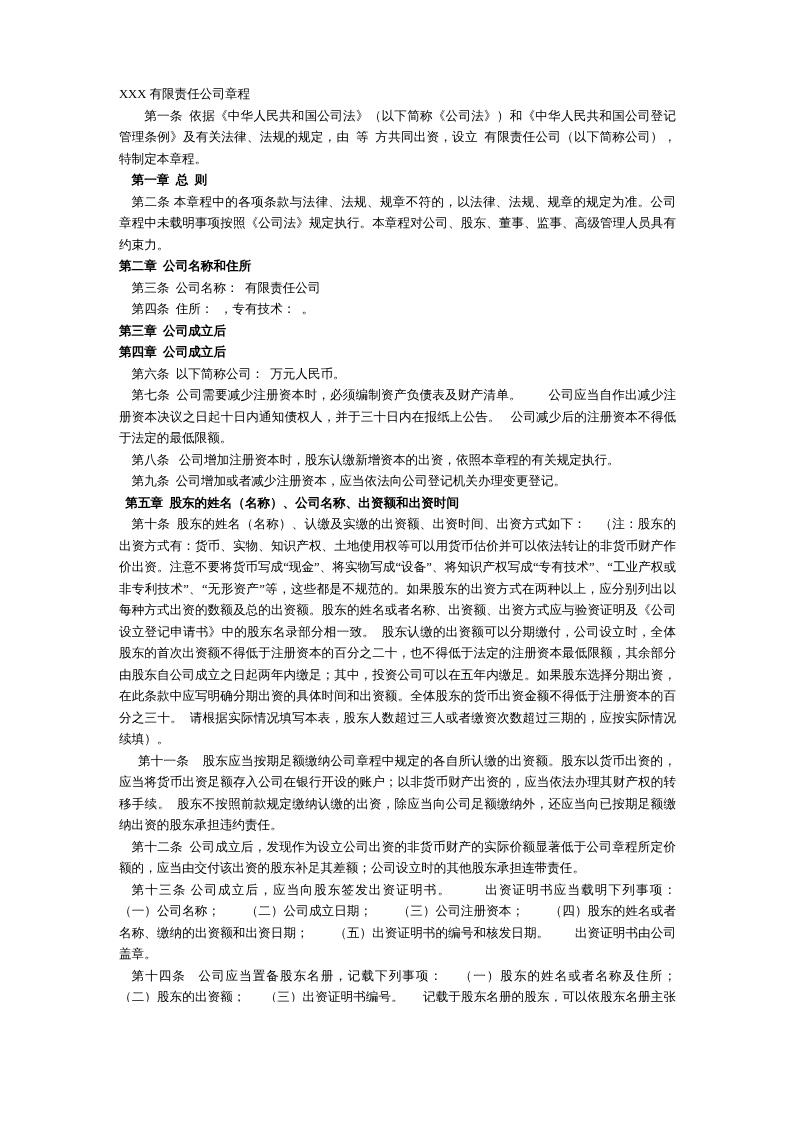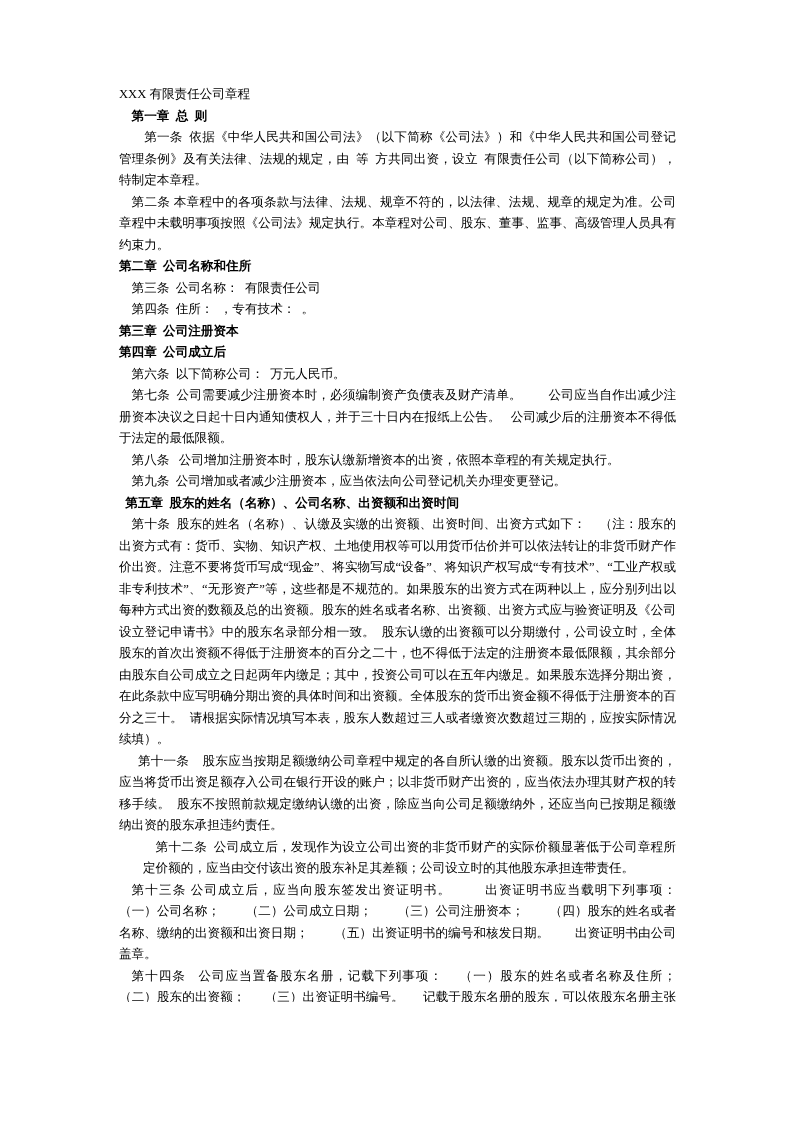--- a/index.html
+++ b/index.html
@@ -38,33 +38,33 @@
   .doc p.space-before {
     margin-top: 7px;
   }
 </style>
 </head>
 <body>
 
 <div class="page">
   <div class="doc">
       <p class="block title" style="text-indent: 0em;">XXX 有限责任公司章程</p>
+      <p class="block para" style="text-indent: 2em;">第一条  依据《中华人民共和国公司法》（以下简称《公司法》）和《中华人民共和国公司登记管理条例》及有关法律、法规的规定，由  等  方共同出资，设立  有限责任公司（以下简称公司），特制定本章程。</p>
       <p class="block heading" style="text-indent: 1em;">第一章  总  则</p>
-      <p class="block para" style="text-indent: 2em;">第一条  依据《中华人民共和国公司法》（以下简称《公司法》）和《中华人民共和国公司登记管理条例》及有关法律、法规的规定，由  等  方共同出资，设立  有限责任公司（以下简称公司），特制定本章程。</p>
       <p class="block para" style="text-indent: 1em;">第二条 本章程中的各项条款与法律、法规、规章不符的，以法律、法规、规章的规定为准。公司章程中未载明事项按照《公司法》规定执行。本章程对公司、股东、董事、监事、高级管理人员具有约束力。</p>
       <p class="block heading" style="text-indent: 0em;">第二章  公司名称和住所</p>
       <p class="block para" style="text-indent: 1em;">第三条  公司名称：  有限责任公司</p>
       <p class="block para" style="text-indent: 1em;">第四条  住所：  ，专有技术：  。</p>
-      <p class="block heading" style="text-indent: 0em;">第三章  公司注册资本</p>
+      <p class="block heading" style="text-indent: 0em;">第三章  公司成立后</p>
       <p class="block heading" style="text-indent: 0em;">第四章  公司成立后</p>
       <p class="block para" style="text-indent: 1em;">第六条  以下简称公司：  万元人民币。</p>
       <p class="block para" style="text-indent: 1em;">第七条  公司需要减少注册资本时，必须编制资产负债表及财产清单。        公司应当自作出减少注册资本决议之日起十日内通知债权人，并于三十日内在报纸上公告。   公司减少后的注册资本不得低于法定的最低限额。</p>
       <p class="block para" style="text-indent: 1em;">第八条   公司增加注册资本时，股东认缴新增资本的出资，依照本章程的有关规定执行。</p>
       <p class="block para" style="text-indent: 1em;">第九条  公司增加或者减少注册资本，应当依法向公司登记机关办理变更登记。</p>
       <p class="block heading" style="text-indent: 0.5em;">第五章  股东的姓名（名称）、公司名称、出资额和出资时间</p>
       <p class="block para" style="text-indent: 1em;">第十条  股东的姓名（名称）、认缴及实缴的出资额、出资时间、出资方式如下：    （注：股东的出资方式有：货币、实物、知识产权、土地使用权等可以用货币估价并可以依法转让的非货币财产作价出资。注意不要将货币写成“现金”、将实物写成“设备”、将知识产权写成“专有技术”、“工业产权或非专利技术”、“无形资产”等，这些都是不规范的。如果股东的出资方式在两种以上，应分别列出以每种方式出资的数额及总的出资额。股东的姓名或者名称、出资额、出资方式应与验资证明及《公司设立登记申请书》中的股东名录部分相一致。  股东认缴的出资额可以分期缴付，公司设立时，全体股东的首次出资额不得低于注册资本的百分之二十，也不得低于法定的注册资本最低限额，其余部分由股东自公司成立之日起两年内缴足；其中，投资公司可以在五年内缴足。如果股东选择分期出资，在此条款中应写明确分期出资的具体时间和出资额。全体股东的货币出资金额不得低于注册资本的百分之三十。  请根据实际情况填写本表，股东人数超过三人或者缴资次数超过三期的，应按实际情况续填）。</p>
       <p class="block para" style="text-indent: 1.5em;">第十一条    股东应当按期足额缴纳公司章程中规定的各自所认缴的出资额。股东以货币出资的，应当将货币出资足额存入公司在银行开设的账户；以非货币财产出资的，应当依法办理其财产权的转移手续。  股东不按照前款规定缴纳认缴的出资，除应当向公司足额缴纳外，还应当向已按期足额缴纳出资的股东承担违约责任。</p>
-      <p class="block para" style="text-indent: 1em; margin-left: 24px;">第十二条  公司成立后，发现作为设立公司出资的非货币财产的实际价额显著低于公司章程所定价额的，应当由交付该出资的股东补足其差额；公司设立时的其他股东承担连带责任。</p>
+      <p class="block para" style="text-indent: 1em;">第十二条  公司成立后，发现作为设立公司出资的非货币财产的实际价额显著低于公司章程所定价额的，应当由交付该出资的股东补足其差额；公司设立时的其他股东承担连带责任。</p>
       <p class="block para" style="text-indent: 1em;">第十三条 公司成立后，应当向股东签发出资证明书。        出资证明书应当载明下列事项：        （一）公司名称；        （二）公司成立日期；        （三）公司注册资本；        （四）股东的姓名或者名称、缴纳的出资额和出资日期；        （五）出资证明书的编号和核发日期。        出资证明书由公司盖章。</p>
       <p class="block para" style="text-indent: 1em;">第十四条   公司应当置备股东名册，记载下列事项：    （一）股东的姓名或者名称及住所；      （二）股东的出资额；      （三）出资证明书编号。      记载于股东名册的股东，可以依股东名册主张行使股东权利。        公司应当将股东的姓名或者名称及其出资额向公司登记机关登记 登记事项发生变更的，应当办理变更登记。未经登记或者变更登记的，不得对抗第三人。</p>
       <p class="block heading space-before" style="text-indent: 1em;">第六章  股东的权利和义务</p>
     </div>
 </div>
 
 </body></html>

